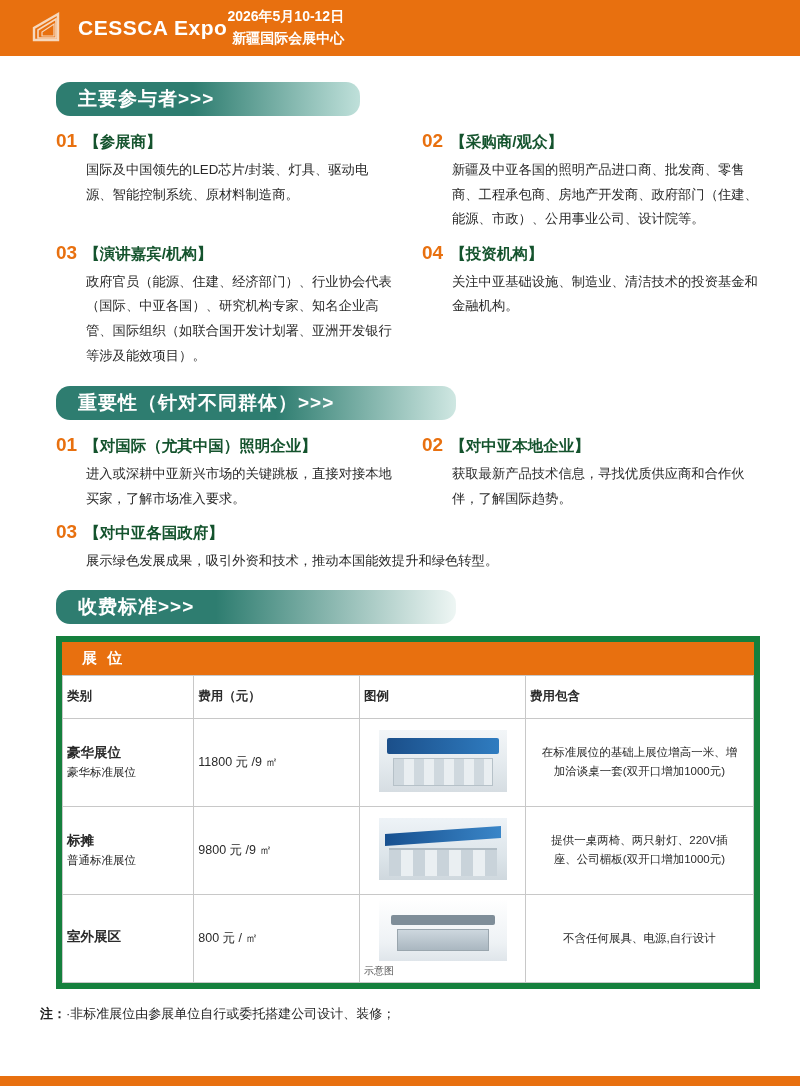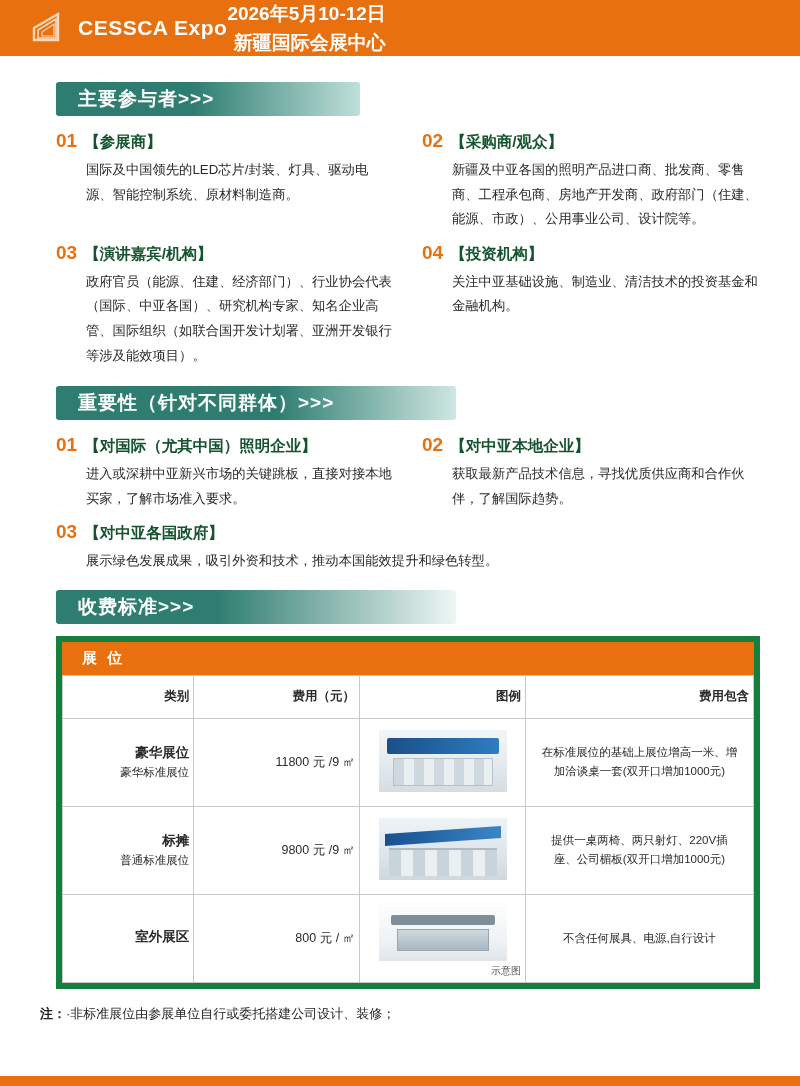--- a/index.html
+++ b/index.html
@@ -43,38 +43,38 @@
   }
   .brand-name {
     color: #ffffff;
     font-size: 21px;
     font-weight: bold;
     letter-spacing: 0.5px;
   }
   .header-right {
     text-align: right;
     color: #ffffff;
-    font-size: 19px;
+    font-size: 14px;
     line-height: 1.55;
     font-weight: bold;
   }
 
   
   .section-banner {
     margin: 0 0 0 56px;
     height: 34px;
     display: flex;
     align-items: center;
     padding-left: 22px;
     box-sizing: border-box;
     color: #ffffff;
     font-size: 19px;
     font-weight: bold;
     letter-spacing: 1px;
-    border-radius: 3px;
+    border-radius: 14px;
   }
   .banner-1 { width: 304px; background: linear-gradient(90deg, #2e7d70 0%, #2e7d70 45%, #bfe0da 100%); }
   .banner-2 { width: 400px; background: linear-gradient(90deg, #2e7d70 0%, #2e7d70 55%, #cfe7e2 100%); }
   .banner-3 { width: 400px; background: linear-gradient(90deg, #2e7d70 0%, #2e7d70 40%, #eef6f4 100%); }
 
   
   .grid {
     margin: 14px 40px 0 56px;
     display: grid;
     grid-template-columns: 1fr 1fr;
@@ -119,21 +119,21 @@
     letter-spacing: 3px;
     padding: 7px 0 7px 20px;
   }
   table {
     border-collapse: collapse;
     width: 100%;
     table-layout: fixed;
   }
   th, td {
     border: 1px solid #c8c8c8;
-    text-align: right;
+    text-align: left;
     vertical-align: middle;
     font-size: 12px;
     color: #2a2a2a;
     padding: 6px 4px;
   }
   thead th {
     font-weight: bold;
     font-size: 12.5px;
     height: 30px;
     background: #ffffff;

